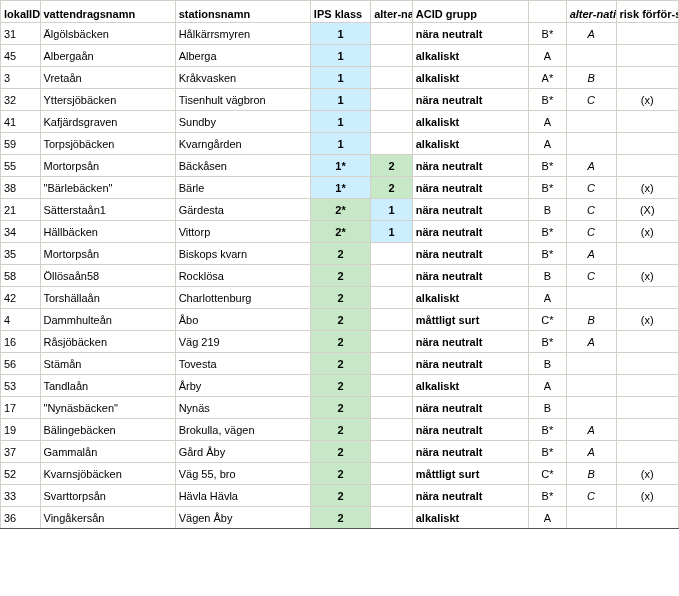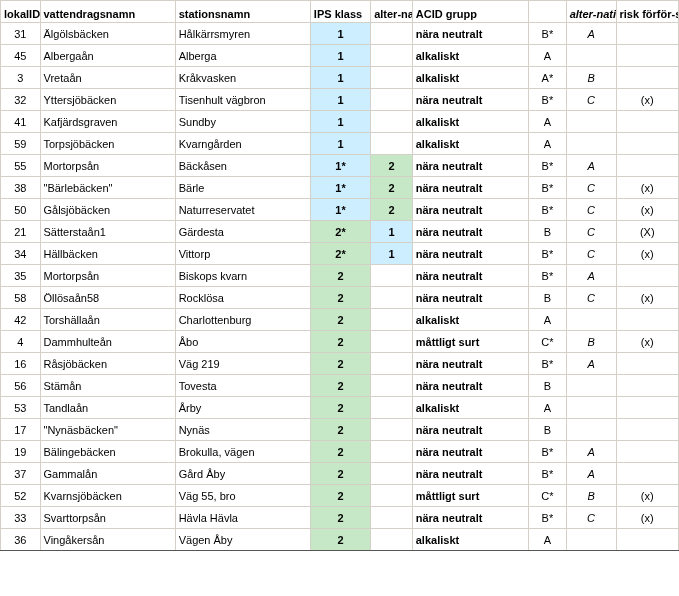--- a/index.html
+++ b/index.html
@@ -11,21 +11,21 @@
 th.c{text-align:center}
 .col-id{width:38px}
 .col-vat{width:130px}
 .col-stn{width:130px}
 .col-ips{width:58px}
 .col-alt1{width:40px}
 .col-acid{width:112px}
 .col-b{width:36px}
 .col-alt2{width:48px}
 .col-risk{width:60px}
-td.r{text-align:center}
+td.r{text-align:left}
 td.c{text-align:center}
 td.b{font-weight:700}
 td.i{font-style:italic}
 .blue{background:#cceeff}
 .green{background:#c6e8c6}
 tr:last-child td{border-bottom:1.5px solid #555}
 </style>
 </head>
 <body>
 <div class="wrap">
@@ -179,31 +179,20 @@
           <td>"Bärlebäcken"</td>
           <td>Bärle</td>
           <td class="c b blue">1*</td>
           <td class="c b green">2</td>
           <td class="b">nära neutralt</td>
           <td class="c">B*</td>
           <td class="c i">C</td>
           <td class="c">(x)</td>
         </tr>
         <tr>
-          <td class="r">50</td>
-          <td>Gålsjöbäcken</td>
-          <td>Naturreservatet</td>
-          <td class="c b blue">1*</td>
-          <td class="c b green">2</td>
-          <td class="b">nära neutralt</td>
-          <td class="c">B*</td>
-          <td class="c i">C</td>
-          <td class="c">(x)</td>
-        </tr>
-        <tr>
           <td class="r">21</td>
           <td>Sätterstaån1</td>
           <td>Gärdesta</td>
           <td class="c b green">2*</td>
           <td class="c b blue">1</td>
           <td class="b">nära neutralt</td>
           <td class="c">B</td>
           <td class="c i">C</td>
           <td class="c">(X)</td>
         </tr>

